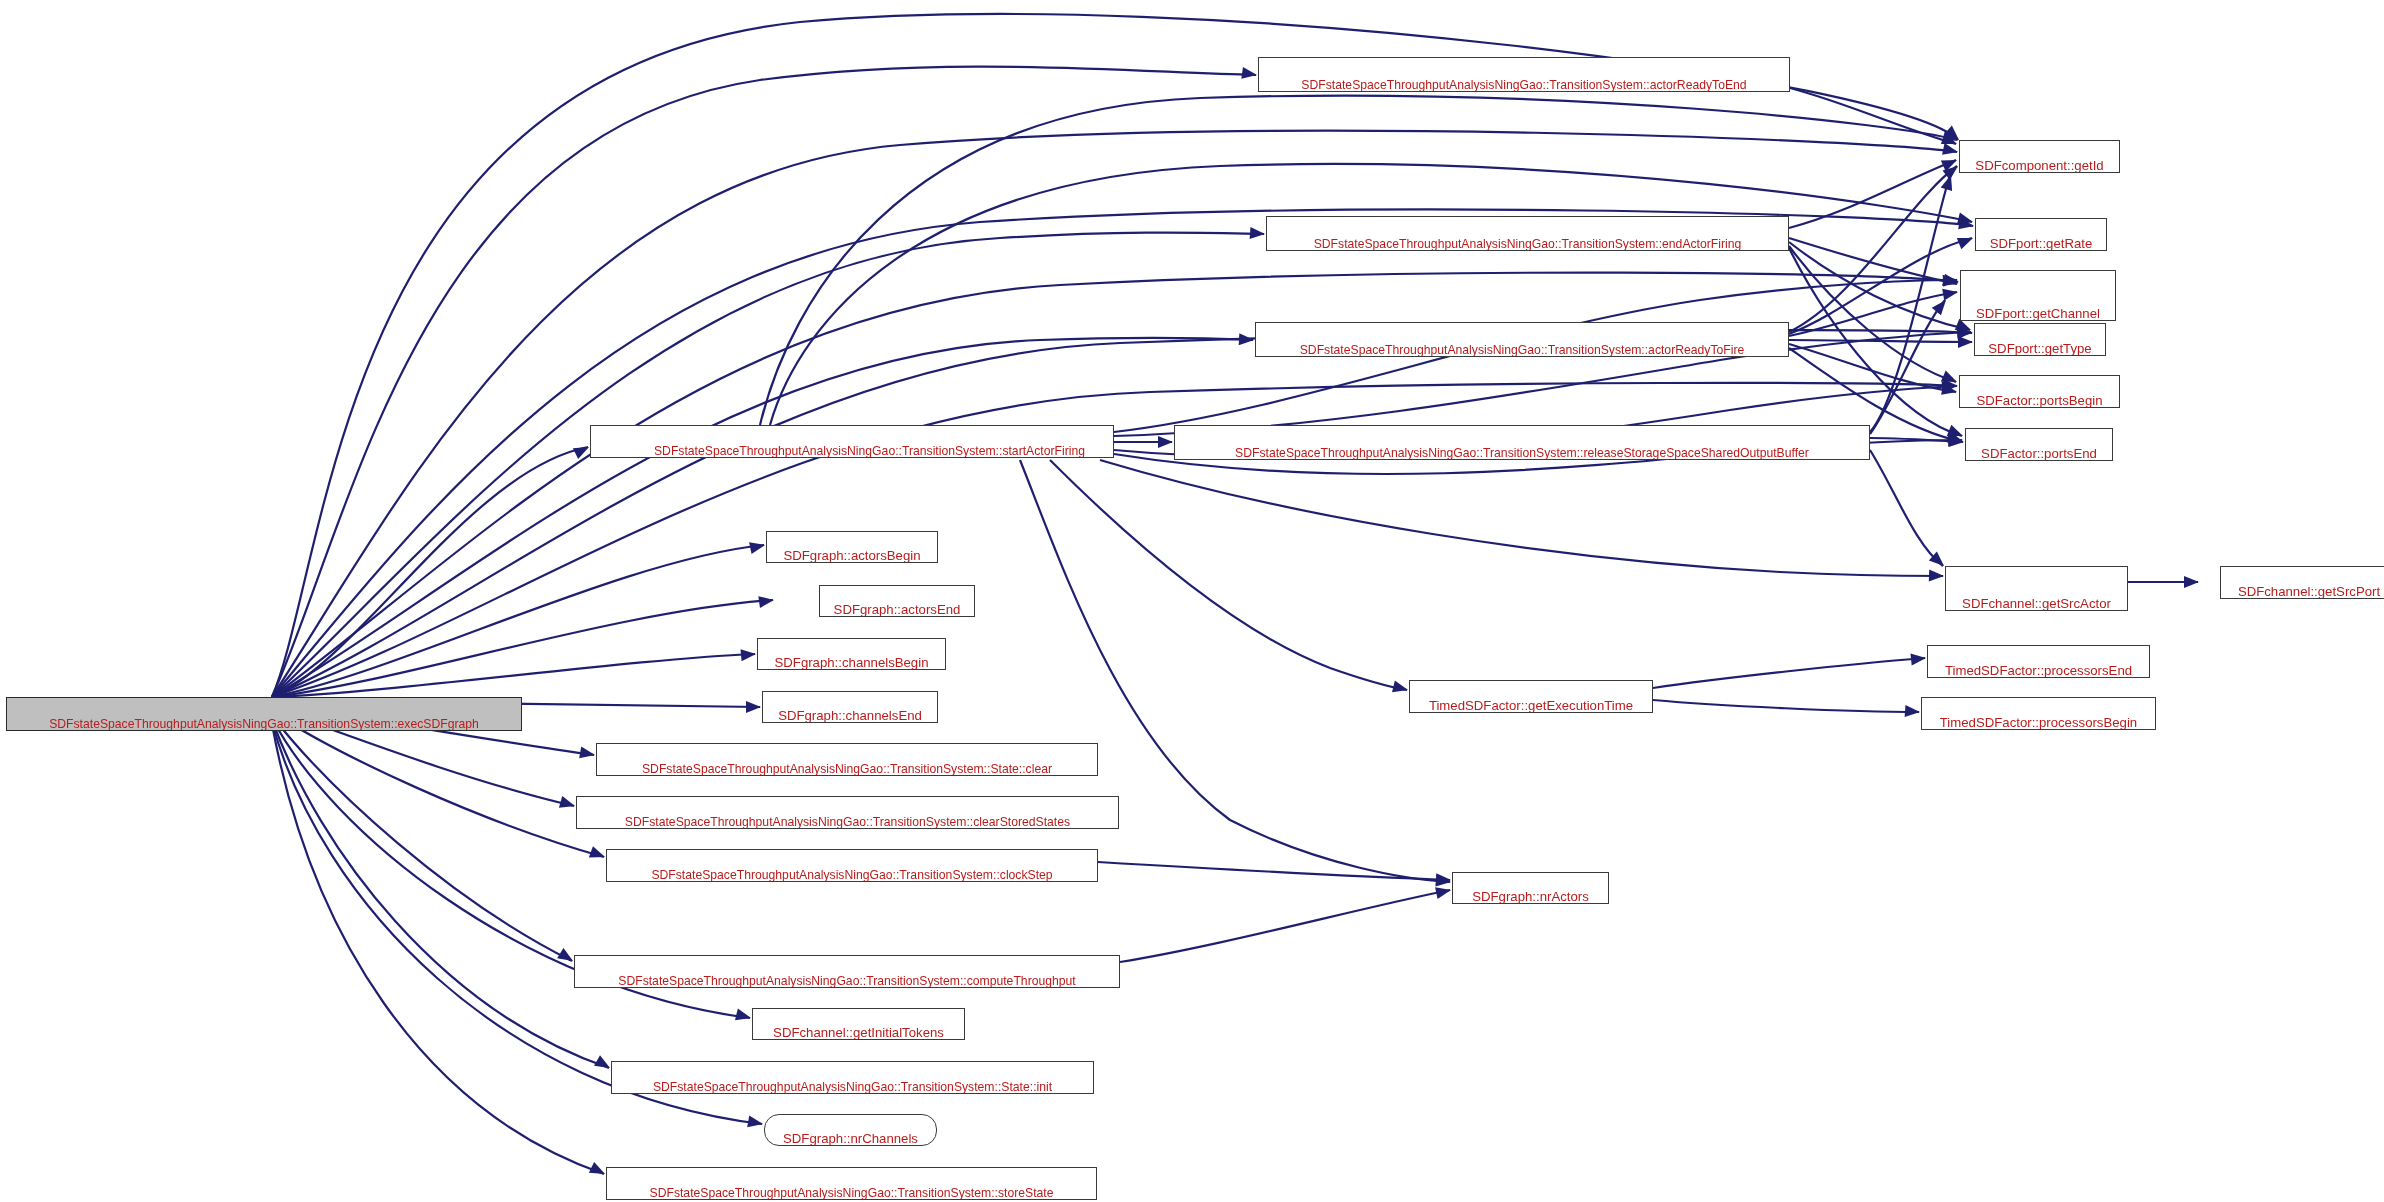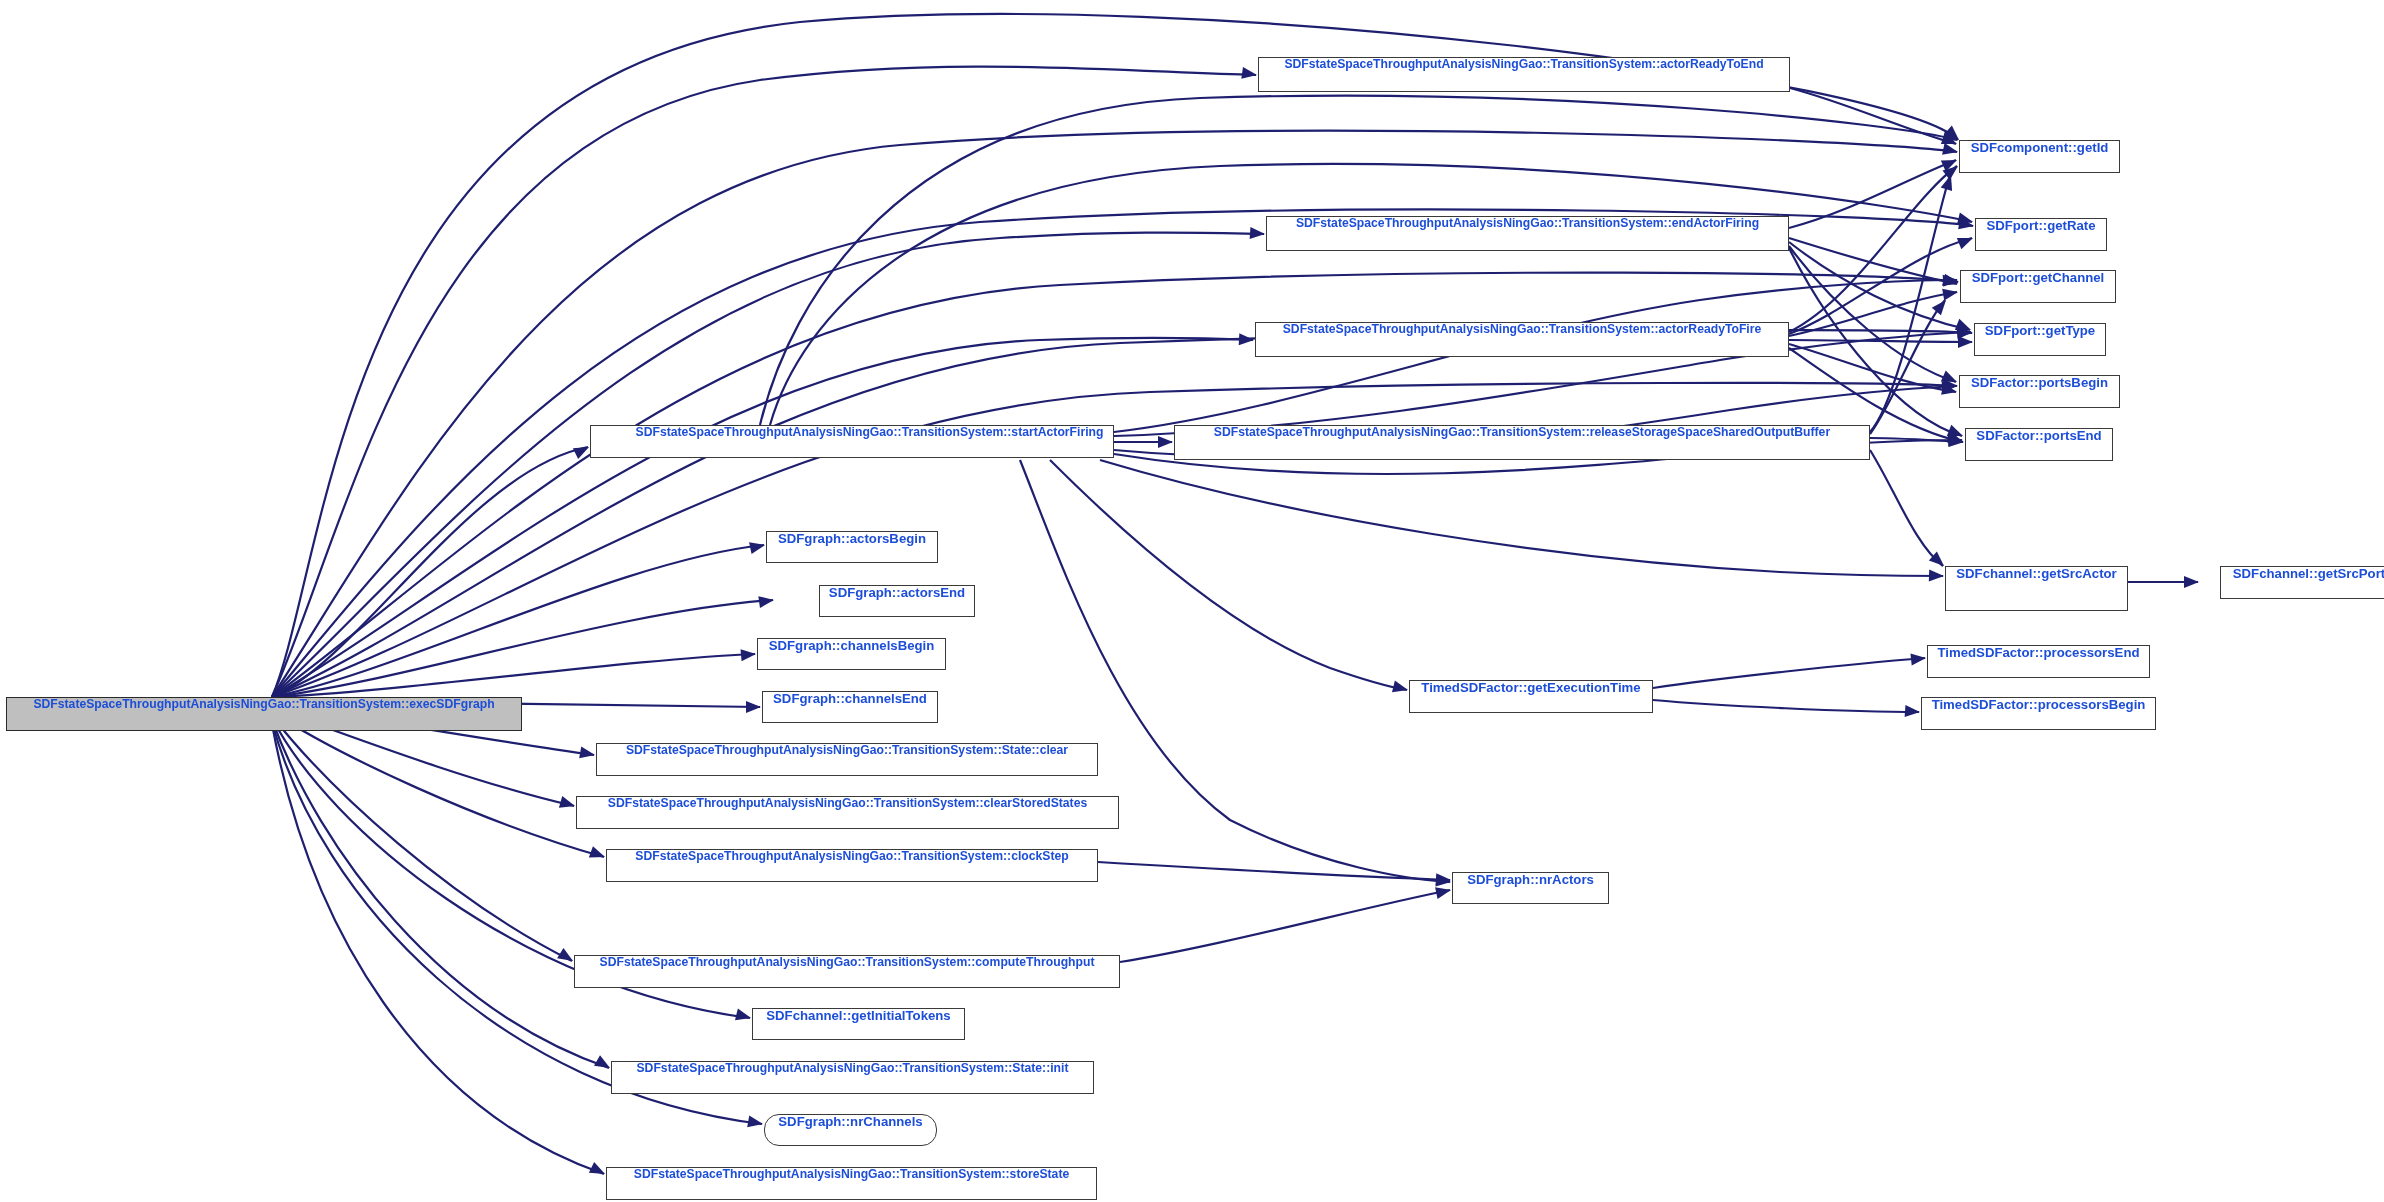--- a/index.html
+++ b/index.html
@@ -2,21 +2,21 @@
 <html><head>
 <meta charset="utf-8">
 <style>
   html,body{margin:0;padding:0;background:#ffffff;}
   body{font-family:"Liberation Sans",sans-serif;}
   #graph-root{position:relative;width:2384px;height:1202px;background:#ffffff;overflow:hidden;}
   #graph-svg{position:absolute;left:0;top:0;width:2384px;height:1202px;display:block;}
   .edge-path{fill:none;stroke:#1f1f70;stroke-width:2.2;}
   .edge-head{fill:#1f1f70;stroke:none;}
   .node-box{position:absolute;box-sizing:border-box;border:1.6px solid #3a3a3a;background:#ffffff;
-            display:flex;align-items:flex-start;justify-content:center;color:#1d4ed8;white-space:nowrap;overflow:hidden;font-weight:bold;}
+            display:flex;align-items:flex-end;justify-content:center;color:#b91c1c;white-space:nowrap;overflow:hidden;}
   .node-box.root{background:#bfbfbf;border:1.6px solid #2a2a2a;}
   .node-label{display:block;line-height:1;padding:0 7px;}
   .sz-sm{font-size:13.2px;}
   .sz-xs{font-size:12.2px;}
 </style>
 </head>
 <body>
 
 <div id="graph-root">
   <svg id="graph-svg" viewBox="0 0 2384 1202" xmlns="http://www.w3.org/2000/svg">
@@ -191,21 +191,21 @@
       </div>
       <div class="node-box" style="left: 1452px; top: 872px; width: 157px; height: 32px;">
         <span class="node-label sz-sm">SDFgraph::nrActors</span>
       </div>
       <div class="node-box" style="left: 1959px; top: 140px; width: 161px; height: 33px;">
         <span class="node-label sz-sm">SDFcomponent::getId</span>
       </div>
       <div class="node-box" style="left: 1975px; top: 218px; width: 132px; height: 33px;">
         <span class="node-label sz-sm">SDFport::getRate</span>
       </div>
-      <div class="node-box" style="left: 1960px; top: 270px; width: 156px; height: 33px;">
+      <div class="node-box" style="left: 1960px; top: 270px; width: 156px; height: 51px;">
         <span class="node-label sz-sm">SDFport::getChannel</span>
       </div>
       <div class="node-box" style="left: 1974px; top: 323px; width: 132px; height: 33px;">
         <span class="node-label sz-sm">SDFport::getType</span>
       </div>
       <div class="node-box" style="left: 1959px; top: 375px; width: 161px; height: 33px;">
         <span class="node-label sz-sm">SDFactor::portsBegin</span>
       </div>
       <div class="node-box" style="left: 1965px; top: 428px; width: 148px; height: 33px;">
         <span class="node-label sz-sm">SDFactor::portsEnd</span>

